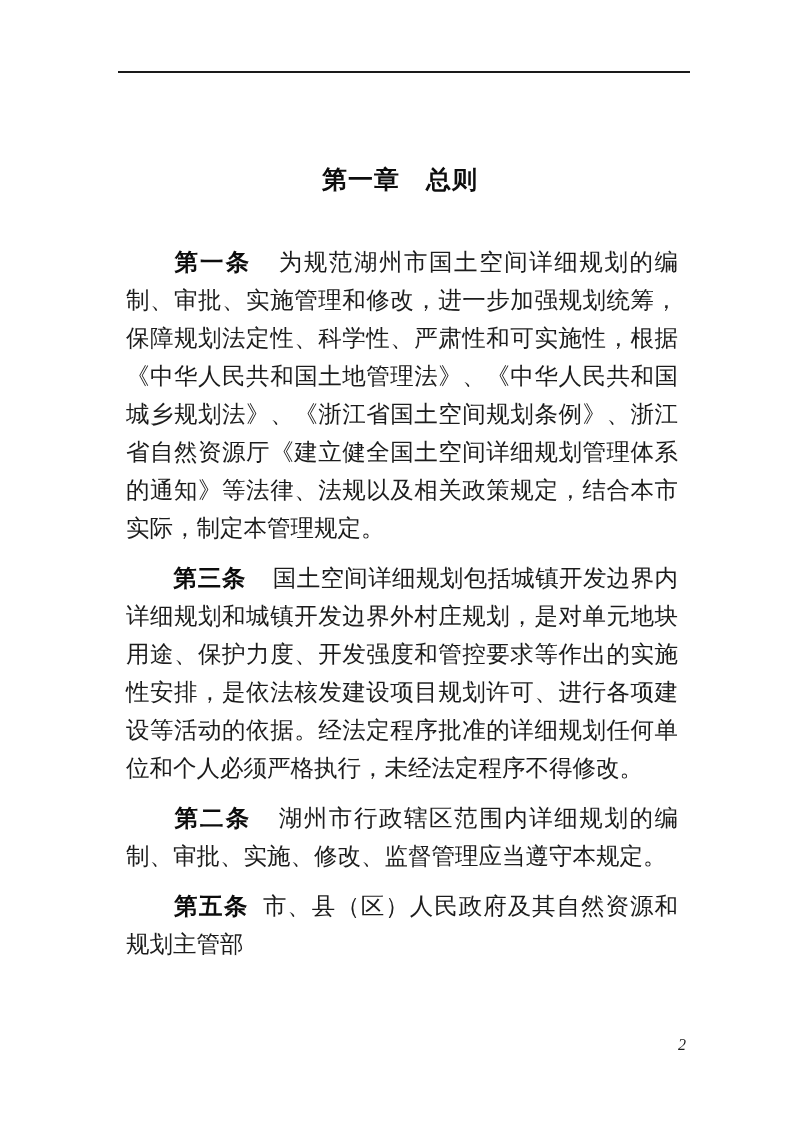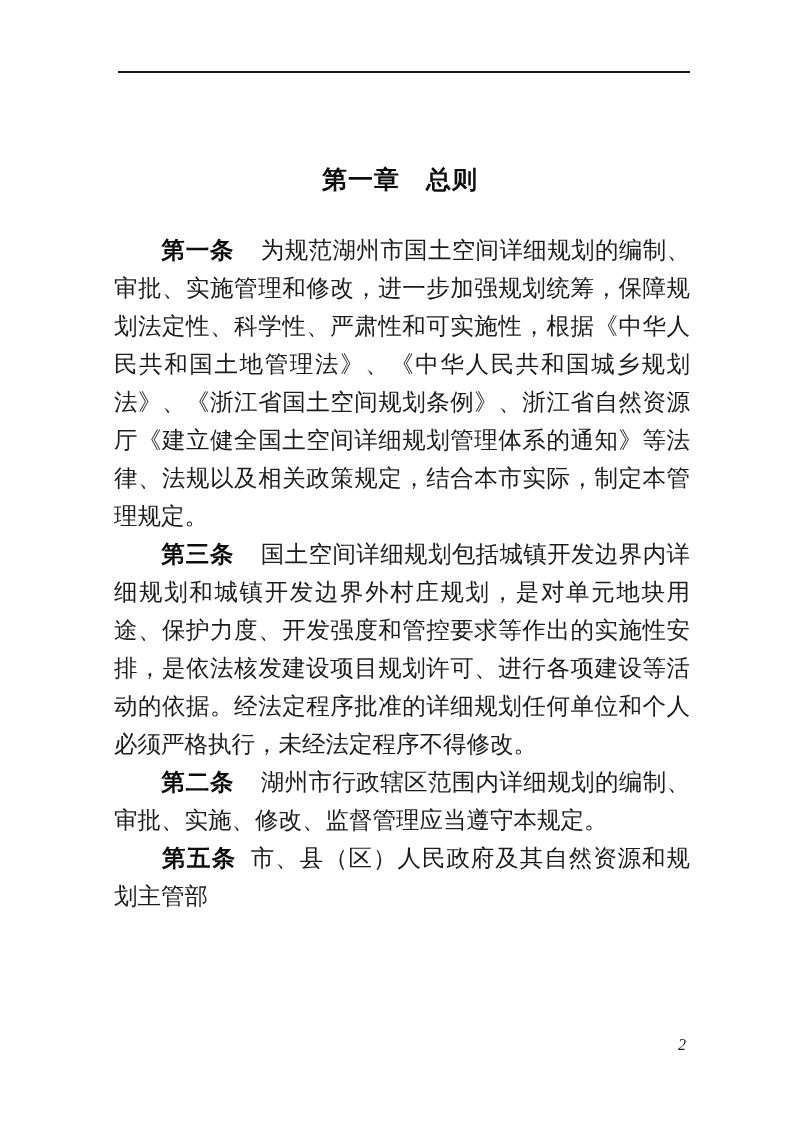--- a/index.html
+++ b/index.html
@@ -55,21 +55,21 @@
     top: 231px;
     width: 576px;
     font-size: 23.5px;
     line-height: 38px;
     color: #1c1c1c;
     text-align: justify;
     text-justify: inter-character;
   }
 
   .article {
-    margin: 0;
+    margin: 12px;
     text-indent: 0;
     text-align: justify;
     text-justify: inter-character;
   }
 
   .article + .article {
     margin-top: 0;
   }
 
   

